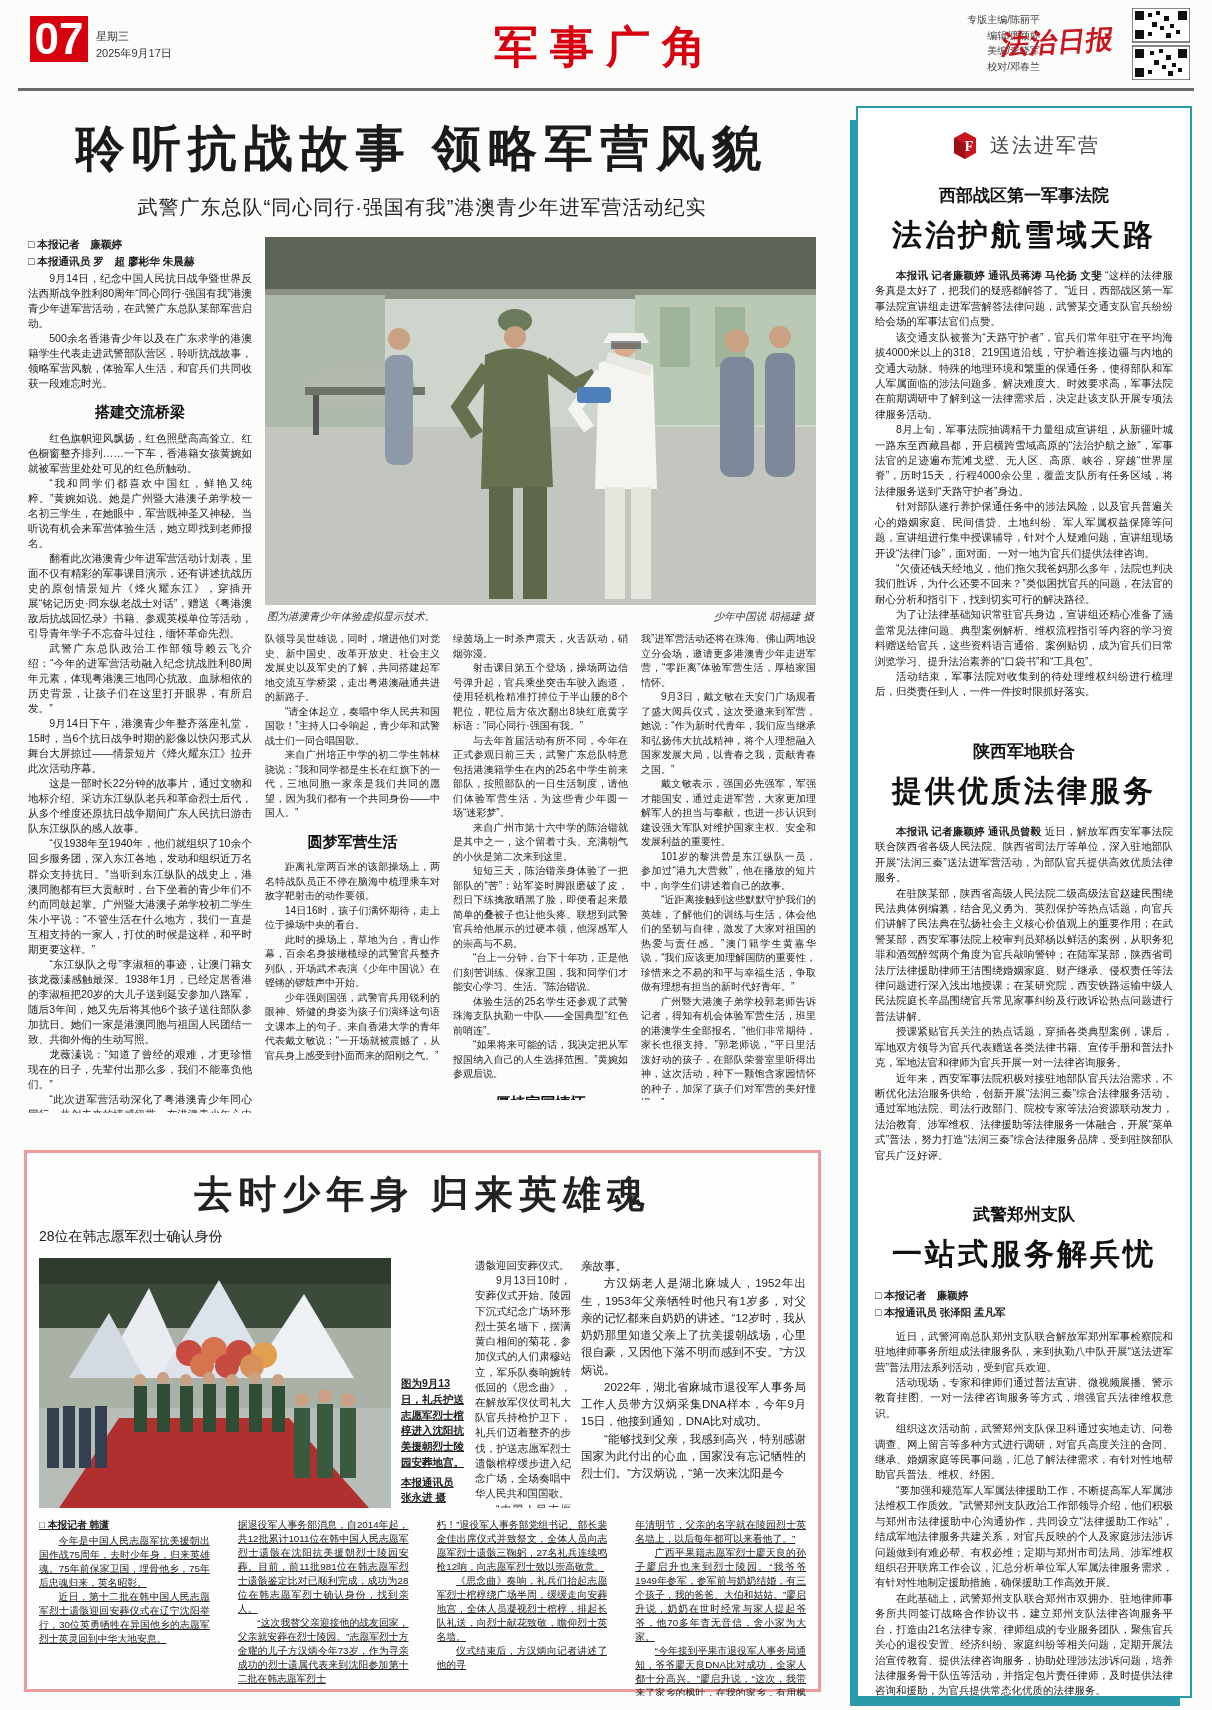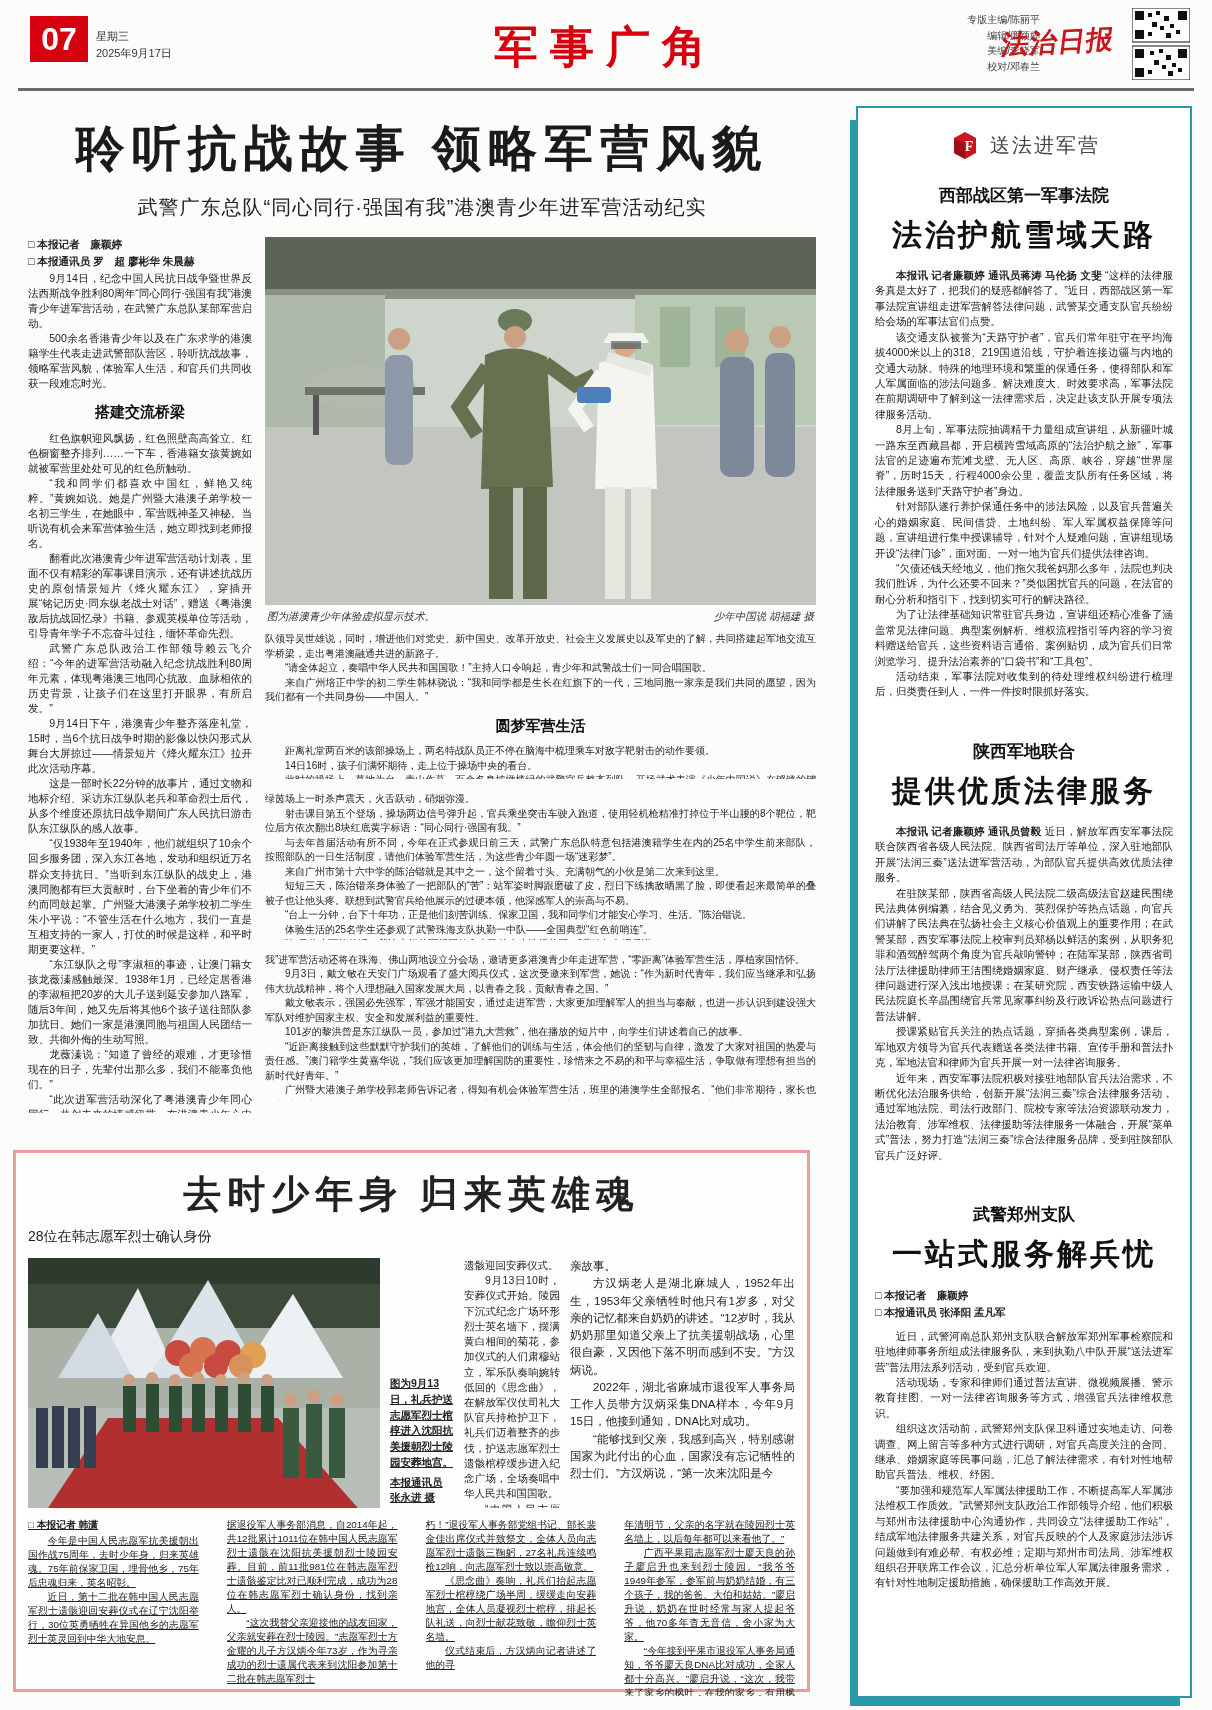--- a/index.html
+++ b/index.html
@@ -3,21 +3,21 @@
 <meta charset="utf-8">
 <style>
   * { margin:0; padding:0; box-sizing:border-box; }
   html,body { background:#e8e8e8; }
   .page { position:relative; width:1212px; height:1710px; margin:0 auto; background:#fcfcfb;
           font-family:"Liberation Sans","DejaVu Sans",sans-serif; color:#222; overflow:hidden; }
 
   
   .hdr { position:absolute; left:0; top:0; width:100%; height:92px; }
   .pgno { position:absolute; left:30px; top:16px; width:58px; height:46px; background:#d6000f;
-          color:#fff; font-size:32px; font-weight:bold; text-align:center; line-height:46px; }
+          color:#fff; font-size:44px; font-weight:bold; text-align:center; line-height:46px; }
   .dateblk { position:absolute; left:96px; top:28px; font-size:11px; color:#333; line-height:1.5; }
   .ptitle { position:absolute; left:0; right:0; top:18px; text-align:center; color:#d6000f;
             font-size:44px; font-weight:bold; letter-spacing:12px;font-family:Liberation Serif, serif; }
   .credits { position:absolute; right:172px; top:12px; font-size:10px; color:#444; text-align:right; line-height:1.55; }
   .masthead { position:absolute; right:98px; top:24px; font-family:"DejaVu Serif","Liberation Serif",serif;
               font-size:27px; font-weight:bold; color:#c8161e; transform:skewX(-10deg) rotate(-3deg); letter-spacing:1px; }
   .qr { position:absolute; right:22px; top:8px; }
   .hrule { position:absolute; left:18px; right:18px; top:88px; height:3px; background:#6a6a6a; }
 
   
@@ -30,25 +30,25 @@
   
   .a1 { position:absolute; left:28px; top:116px; width:788px; height:1020px; }
   .a1 h1 { text-align:center; font-size:49px; font-weight:bold; color:#1a1a1a; letter-spacing:7px; }
   .a1 .sub { text-align:center; font-size:20px; color:#222; margin-top:12px; letter-spacing:1px; }
   .a1-body { display:flex; gap:13px; margin-top:16px; }
   .a1-c1 { width:224px; height:876px; overflow:hidden; font-size:10.6px; line-height:1.42; }
   .a1-right { width:551px; }
   .a1-photo { width:551px; height:368px; display:block; background:#cfd6cd; }
   .a1-cap { display:flex; justify-content:space-between; font-size:10.5px; color:#333;
             margin:5px 2px 8px; font-style:italic; }
-  .a1-cols { display:flex; gap:13px; height:468px; overflow:hidden;flex-direction:column; }
+  .a1-cols { display:flex; gap:13px; height:468px; overflow:hidden; }
   .a1-cols > div { flex:1; overflow:hidden; font-size:10px; line-height:1.45; }
 
   
-  .a2 { position:absolute; left:13px; top:1150px; width:797px; height:542px;
+  .a2 { position:absolute; left:24px; top:1150px; width:797px; height:542px;
         border:3px solid #ec9c9c; background:#fffefe; padding:10px 12px 8px; }
   .a2 h2 { text-align:center; font-size:38px; font-weight:bold; letter-spacing:6px; margin-top:6px; }
   .a2 .sub { font-size:14px; margin-top:8px; }
   .a2-mid { display:flex; gap:10px; margin-top:12px; height:250px; }
   .a2-photo { width:352px; height:250px; background:#9aa49c; flex:none; }
   .a2-capcol { width:64px; flex:none; font-size:10.5px; font-weight:bold; line-height:1.5;
                overflow:hidden; padding-top:118px;text-decoration:underline; }
   .a2-capcol .credit { font-weight:bold; margin-top:4px; }
   .a2-c2 { width:96px; flex:none; font-size:10.5px; line-height:1.45; overflow:hidden; }
   .a2-c3 { flex:1; font-size:11.5px; line-height:1.5; overflow:hidden; }
@@ -357,16 +357,17 @@
     <div class="sb-h">一站式服务解兵忧</div>
     <div class="sb-by">
       <p>□ 本报记者　廉颖婷</p>
       <p>□ 本报通讯员 张泽阳 孟凡军</p>
     </div>
     <div class="sb-body just">
         <p class="i-p">近日，武警河南总队郑州支队联合解放军郑州军事检察院和驻地律师事务所组成法律服务队，来到执勤八中队开展“送法进军营”普法用法系列活动，受到官兵欢迎。</p>
         <p class="i-p">活动现场，专家和律师们通过普法宣讲、微视频展播、警示教育挂图、一对一法律咨询服务等方式，增强官兵法律维权意识。</p>
         <p class="i-p">组织这次活动前，武警郑州支队保卫科通过实地走访、问卷调查、网上留言等多种方式进行调研，对官兵高度关注的合同、继承、婚姻家庭等民事问题，汇总了解法律需求，有针对性地帮助官兵普法、维权、纾困。</p>
         <p class="i-p">“要加强和规范军人军属法律援助工作，不断提高军人军属涉法维权工作质效。”武警郑州支队政治工作部领导介绍，他们积极与郑州市法律援助中心沟通协作，共同设立“法律援助工作站”，结成军地法律服务共建关系，对官兵反映的个人及家庭涉法涉诉问题做到有难必帮、有权必维；定期与郑州市司法局、涉军维权组织召开联席工作会议，汇总分析单位军人军属法律服务需求，有针对性地制定援助措施，确保援助工作高效开展。</p>
+        <p class="i-p">在此基础上，武警郑州支队联合郑州市双拥办、驻地律师事务所共同签订战略合作协议书，建立郑州支队法律咨询服务平台，打造由21名法律专家、律师组成的专业服务团队，聚焦官兵关心的退役安置、经济纠纷、家庭纠纷等相关问题，定期开展法治宣传教育、提供法律咨询服务，协助处理涉法涉诉问题，培养法律服务骨干队伍等活动，并指定包片责任律师，及时提供法律咨询和援助，为官兵提供常态化优质的法律服务。</p>
       </div>
   </div>
 
 </div>
 
 </body></html>

